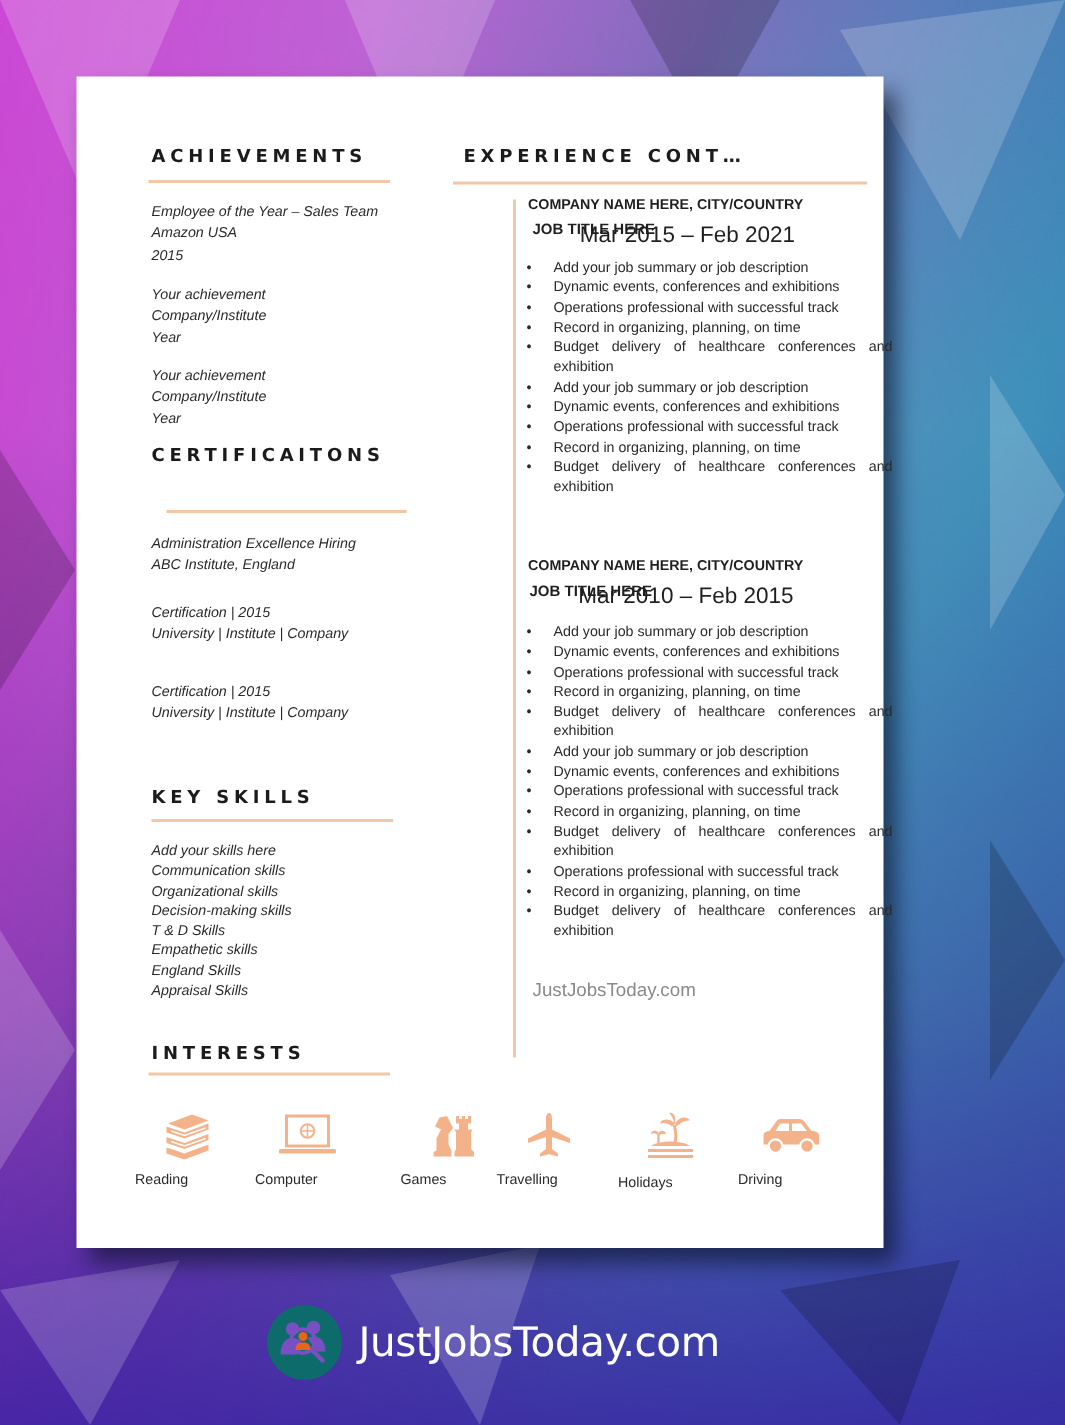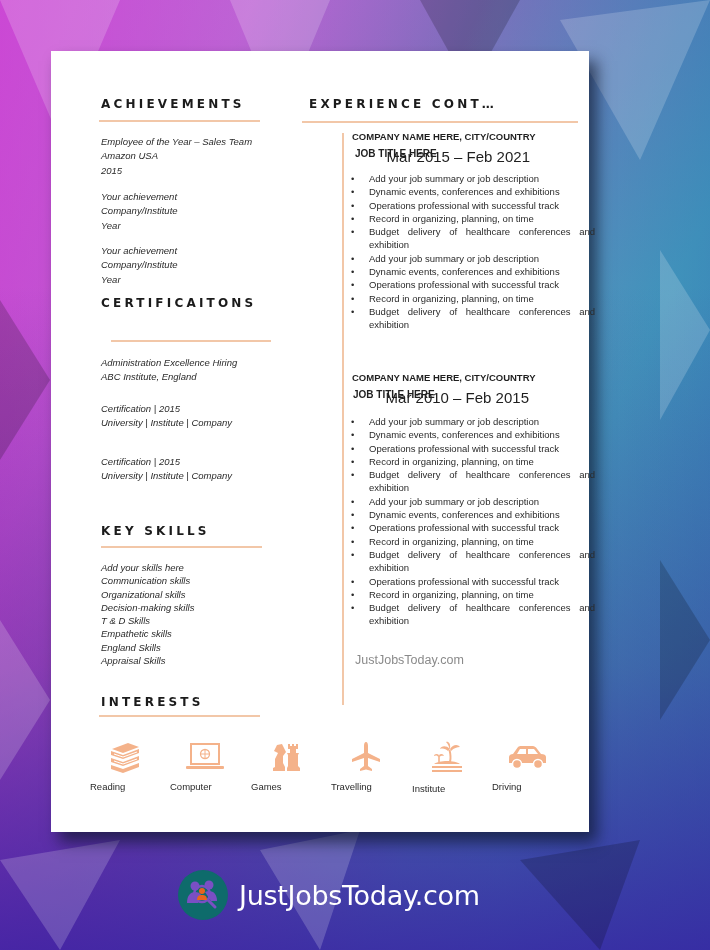--- a/index.html
+++ b/index.html
@@ -137,21 +137,21 @@
   <div class="interest" style="left:119px;top:690px">
     <svg width="40" height="32" viewBox="0 0 40 32">
       <rect x="6" y="3" width="28" height="20" fill="none" stroke="#f4b28a" stroke-width="2"></rect>
       <circle cx="20" cy="13" r="4.5" fill="none" stroke="#f4b28a" stroke-width="1.3"></circle>
       <path d="M15.5 13 H24.5 M20 8.5 V17.5" stroke="#f4b28a" stroke-width="1"></path>
       <rect x="1" y="25" width="38" height="3" rx="1" fill="#f4b28a"></rect>
     </svg>
     <div class="lbl">Computer</div>
   </div>
 
-  <div class="interest" style="left:200px;top:690px">
+  <div class="interest" style="left:216px;top:690px">
     <svg width="34" height="32" viewBox="0 0 34 32">
       <path d="M4 30 H16 V26 L14 22 V15 L17 11 L13 3 L8 4 L5 10 L9 12 L6 18 V26 L4 27 Z" fill="#f4b28a"></path>
       <path d="M18 30 H31 V27 L29 25 V14 L30 12 H27 V8 H29 V3 H27 V5 H25 V3 H23 V5 H21 V3 H19 V8 H21 V12 H18 L19 14 V25 L18 27 Z" fill="#f4b28a"></path>
     </svg>
     <div class="lbl">Games</div>
   </div>
 
   <div class="interest" style="left:280px;top:690px">
     <svg width="34" height="32" viewBox="0 0 34 32">
       <path d="M17 1 C18.5 1 19 3 19 5 V12 L31 18 V21 L19 17 V25 L23 28 V30 L17 28.5 L11 30 V28 L15 25 V17 L3 21 V18 L15 12 V5 C15 3 15.5 1 17 1 Z" fill="#f4b28a"></path>
@@ -165,21 +165,21 @@
       <path d="M21 8 C24 3 29 3 31 6 C28 6 25 7 22 10 Z" fill="#f4b28a"></path>
       <path d="M21 8 C22 2 19 0 17 1 C19 3 20 5 20.5 8 Z" fill="#f4b28a"></path>
       <path d="M20.5 9 C21.5 13 22 17 21 21" stroke="#f4b28a" stroke-width="2" fill="none"></path>
       <path d="M10 14 C8 12 5 13 5 15 C7 14 8.5 14.5 9.5 16 Z" fill="#f4b28a"></path>
       <path d="M10 14 C12 12 14.5 13 15 15 C13 14.5 11.5 15 10.5 16 Z" fill="#f4b28a"></path>
       <path d="M10 15 V21" stroke="#f4b28a" stroke-width="1.6"></path>
       <path d="M5 23 C10 19 26 19 31 23 Z" fill="#f4b28a"></path>
       <rect x="3" y="25" width="30" height="2" fill="#f4b28a"></rect>
       <rect x="3" y="29" width="30" height="2" fill="#f4b28a"></rect>
     </svg>
-    <div class="lbl">Institute</div>
+    <div class="lbl">Holidays</div>
   </div>
 
   <div class="interest" style="left:441px;top:690px">
     <svg width="42" height="32" viewBox="0 0 42 32">
       <path d="M3 22 V16 C3 14 5 13 7 13 L12 6 C13 5 14 5 15 5 H27 C28 5 29 5.5 30 6.5 L35 13 C38 13 40 14 40 16 V22 Z" fill="#f4b28a"></path>
       <path d="M14 8 H20 V13 H11 Z" fill="#ffffff"></path>
       <path d="M22 8 H28 L32 13 H22 Z" fill="#ffffff"></path>
       <circle cx="11" cy="23" r="4.5" fill="#f4b28a" stroke="#fff" stroke-width="1.5"></circle>
       <circle cx="32" cy="23" r="4.5" fill="#f4b28a" stroke="#fff" stroke-width="1.5"></circle>
     </svg>

